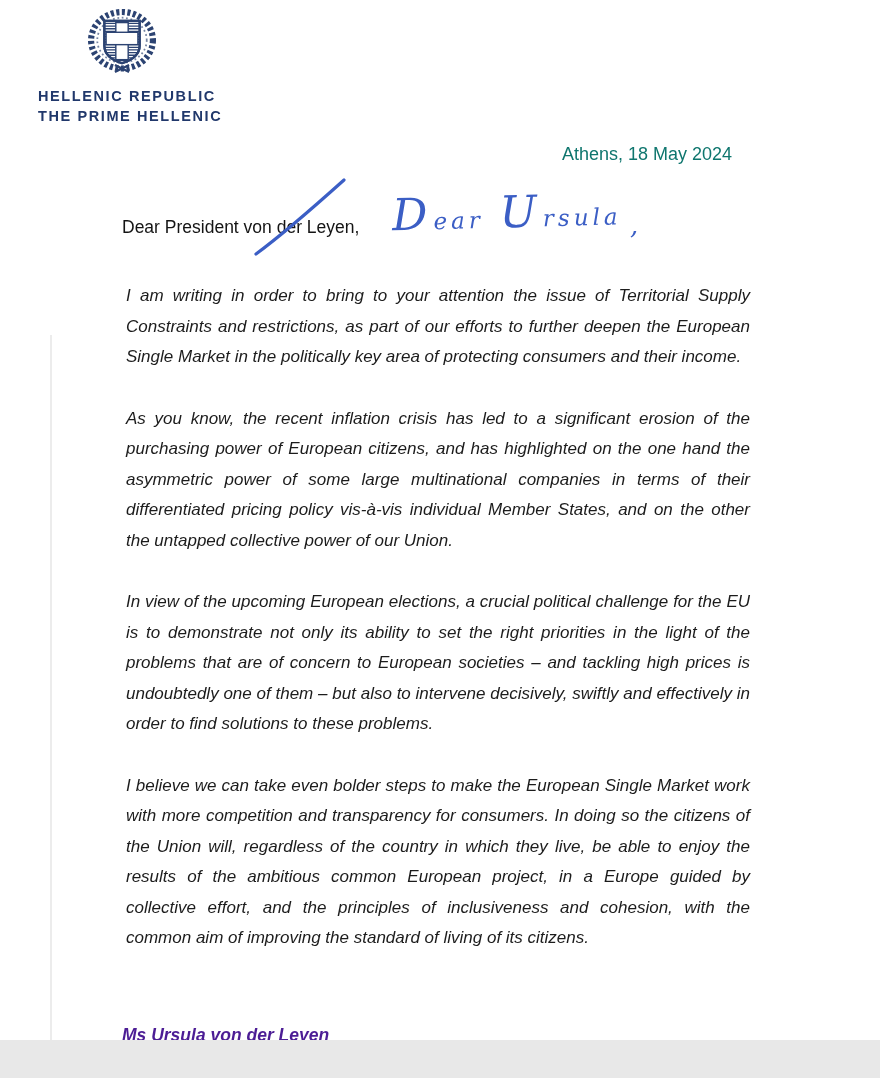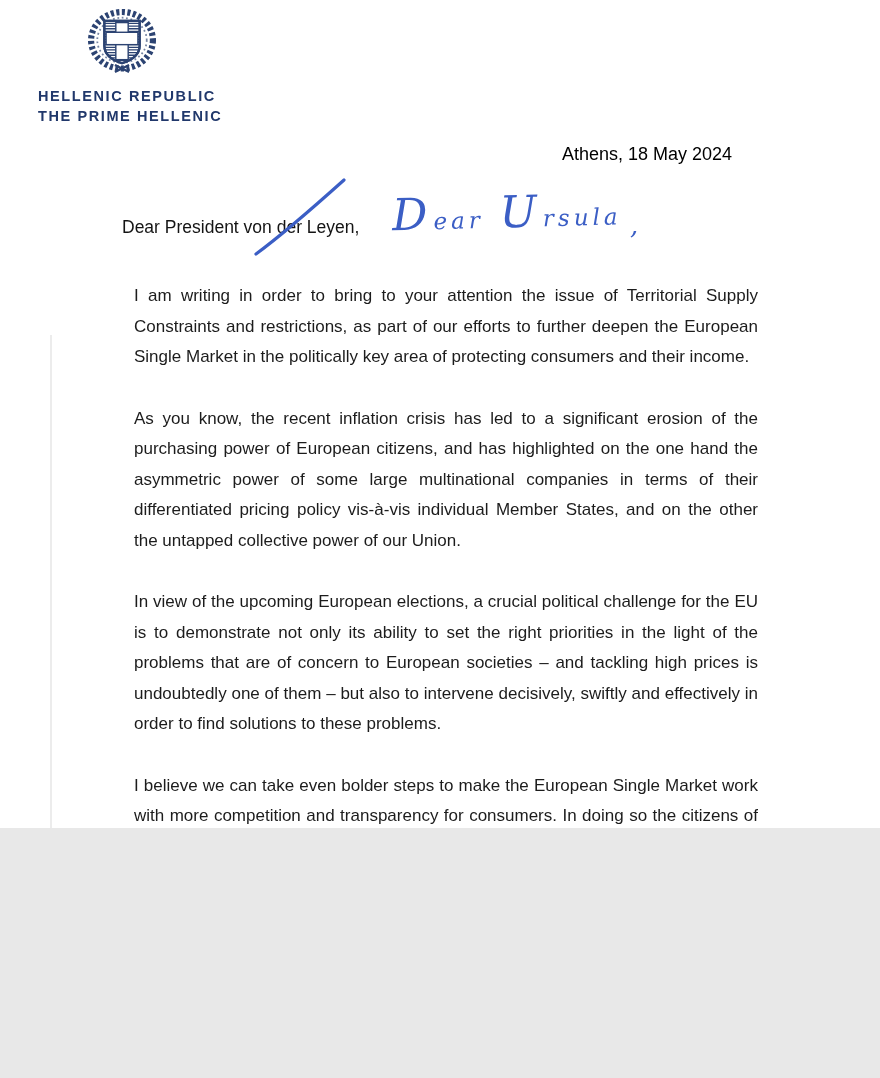--- a/index.html
+++ b/index.html
@@ -1,18 +1,18 @@
 <!DOCTYPE html>
 <html><head>
 <meta charset="utf-8">
 <style>
   html,body { margin:0; padding:0; background:#e8e8e8; }
   .page {
     position:relative;
-    width:880px; height:828px;
+    width:880px; height:1040px;
     margin:0 auto;
     background:#ffffff;
     overflow:hidden;
     font-family:"Liberation Sans", sans-serif;
     color:#1c1c1c;
   }
 
   
   .letterhead {
     position:absolute; left:38px; top:4px; width:168px;
@@ -20,21 +20,21 @@
   }
   .emblem-wrap { display:block; margin:0 auto 6px auto; width:106px; height:76px; }
   .lh-line {
     font-size:14.5px; font-weight:600; letter-spacing:1.6px;
     line-height:20px; color:#21386b; white-space:nowrap;
   }
 
   
   .dateline {
     position:absolute; left:562px; top:144px;
-    font-size:18px; color:#000000; white-space:nowrap;
+    font-size:18px; color:#0f766e; white-space:nowrap;
   }
 
   
   .salutation {
     position:absolute; left:122px; top:217px;
     font-size:17.5px; color:#141414; white-space:nowrap;
   }
   .strike-svg { position:absolute; left:246px; top:172px; pointer-events:none; }
 
   
@@ -53,23 +53,24 @@
     margin-right:16px;
   }
   .hw-word::first-letter { font-size:44px; letter-spacing:6px; }
   .hw-comma {
     display:inline-block; font-size:26px;
     position:relative; top:10px; left:-8px;
   }
 
   
   .body-text {
-    position:absolute; left:134px; top:281px; width:624px;
+    position:absolute; left:126px; top:281px; width:624px;
     font-size:17px; line-height:30.5px;
     text-align:justify;
+    font-style:italic;
   }
   .body-text p { margin:0 0 31px 0; }
 
   
   .recipient {
     position:absolute; left:122px; top:1025px;
     font-size:17.5px; font-weight:bold; font-style:italic;
     line-height:21px; color:#4c1d95;
   }
 

